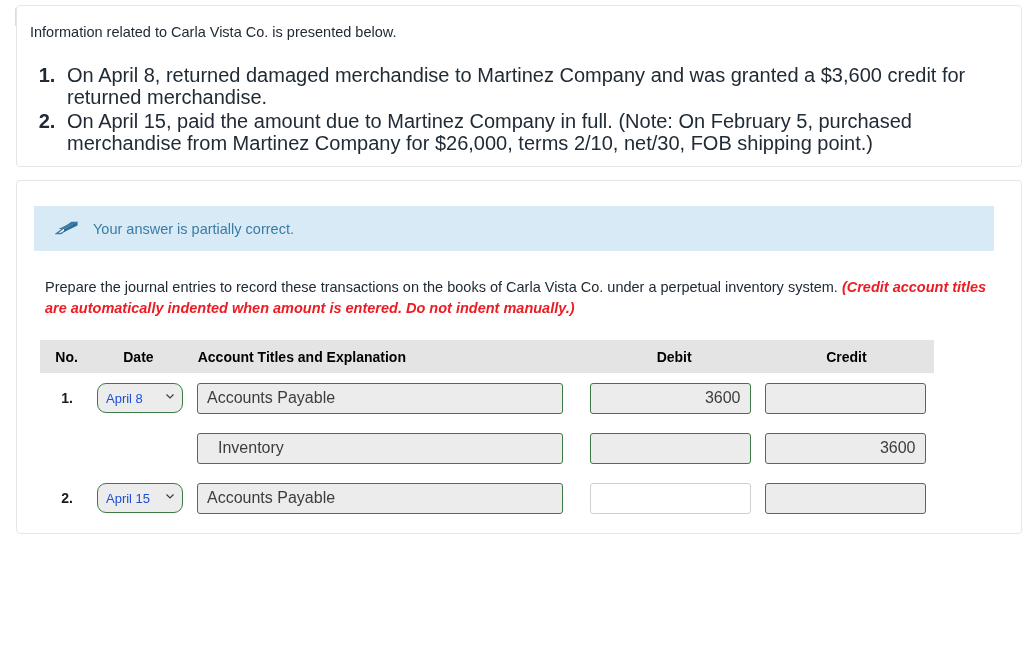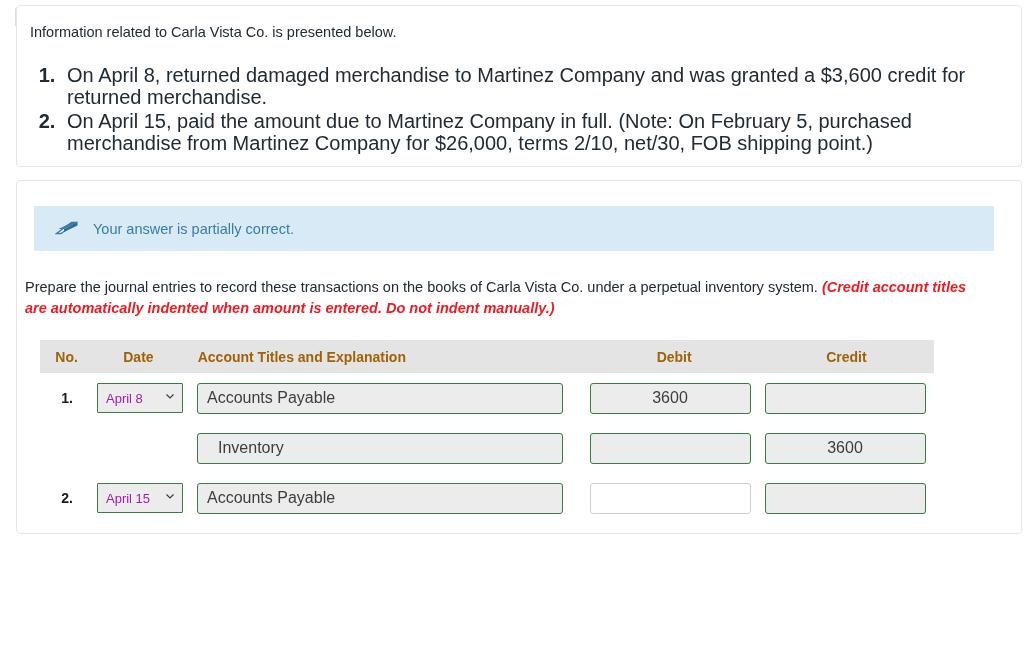--- a/index.html
+++ b/index.html
@@ -140,21 +140,21 @@
     width: 894px;
   }
 
   .jhead {
     display: flex;
     align-items: center;
     background: #e4e4e4;
     height: 33px;
     font-size: 14px;
     font-weight: bold;
-    color: #a16207;
+    color: #000000;
   }
   .jhead .c-no      { width: 54px; text-align: center; }
   .jhead .c-date    { width: 92px; text-align: center; }
   .jhead .c-acct    { width: 398px; padding-left: 14px; text-align: left; }
   .jhead .c-debit   { width: 172px; text-align: center; }
   .jhead .c-credit  { width: 178px; text-align: center; }
 
   .jrow {
     display: flex;
     align-items: center;
@@ -171,25 +171,25 @@
   .jrow .c-acct   { width: 398px; display: flex; justify-content: flex-start; padding-left: 11px; box-sizing: border-box;}
   .jrow .c-debit  { width: 172px; display: flex; justify-content: center; }
   .jrow .c-credit { width: 178px; display: flex; justify-content: center; }
 
   
   .date-select {
     width: 86px;
     height: 30px;
     box-sizing: border-box;
     border: 1px solid #3c7a45;
-    border-radius: 1px;
+    border-radius: 9px;
     background: #ececec;
     font-family: "Liberation Sans", sans-serif;
     font-size: 13px;
-    color: #a21caf;
+    color: #1d4ed8;
     padding: 0 4px 0 8px;
     appearance: none;
     -webkit-appearance: none;
     position: relative;
   }
   .select-wrap {
     position: relative;
     width: 86px;
     height: 30px;
   }
@@ -210,21 +210,21 @@
     border-radius: 3px;
     background: #ececec;
     font-family: "Liberation Sans", sans-serif;
     font-size: 16px;
     color: #3d3d3d;
     padding: 0 9px;
     outline: none;
   }
   .txt-acct  { width: 366px; text-align: left; }
   .txt-acct.indent { padding-left: 20px; }
-  .txt-amt   { width: 161px; text-align: center; }
+  .txt-amt   { width: 161px; text-align: right; }
 
   .txt.empty-open {
     background: #ffffff;
     border: 1px solid #cfcfcf;
   }
   .txt.focused {
     background: #ffffff;
     border: 1px solid #5ba9f0;
     box-shadow: 0 0 4px 2px rgba(120,180,240,0.45);
   }
@@ -250,21 +250,21 @@
       <span class="icon-wrap">
         <svg width="24" height="18" viewBox="0 0 24 18">
           <polygon points="6,13.5 1.5,13.5 16.5,2.5 21.5,2.5" fill="#ffffff" stroke="#3a7ca5" stroke-width="1.3"></polygon>
           <polygon points="9,9 22.5,2.5 17,2.5 3.5,9" fill="#3a7ca5"></polygon>
           <polygon points="9,9 22.5,2.5 22.5,5.5 9,12" fill="#2f6d92"></polygon>
         </svg>
       </span>
       <span class="banner-text">Your answer is partially correct.</span>
     </div>
 
-    <div class="instruction" style="left:8px; top:96px;">
+    <div class="instruction" style="left:28px; top:96px;">
       <span>Prepare the journal entries to record these transactions on the books of Carla Vista Co. under a perpetual inventory system.</span>
       <span class="hint">(Credit account titles are automatically indented when amount is entered. Do not indent manually.)</span>
     </div>
 
     <div class="jtable" style="left:23px; top:159px;">
 
       <div class="jhead">
         <div class="c-no">No.</div>
         <div class="c-date">Date</div>
         <div class="c-acct">Account Titles and Explanation</div>

